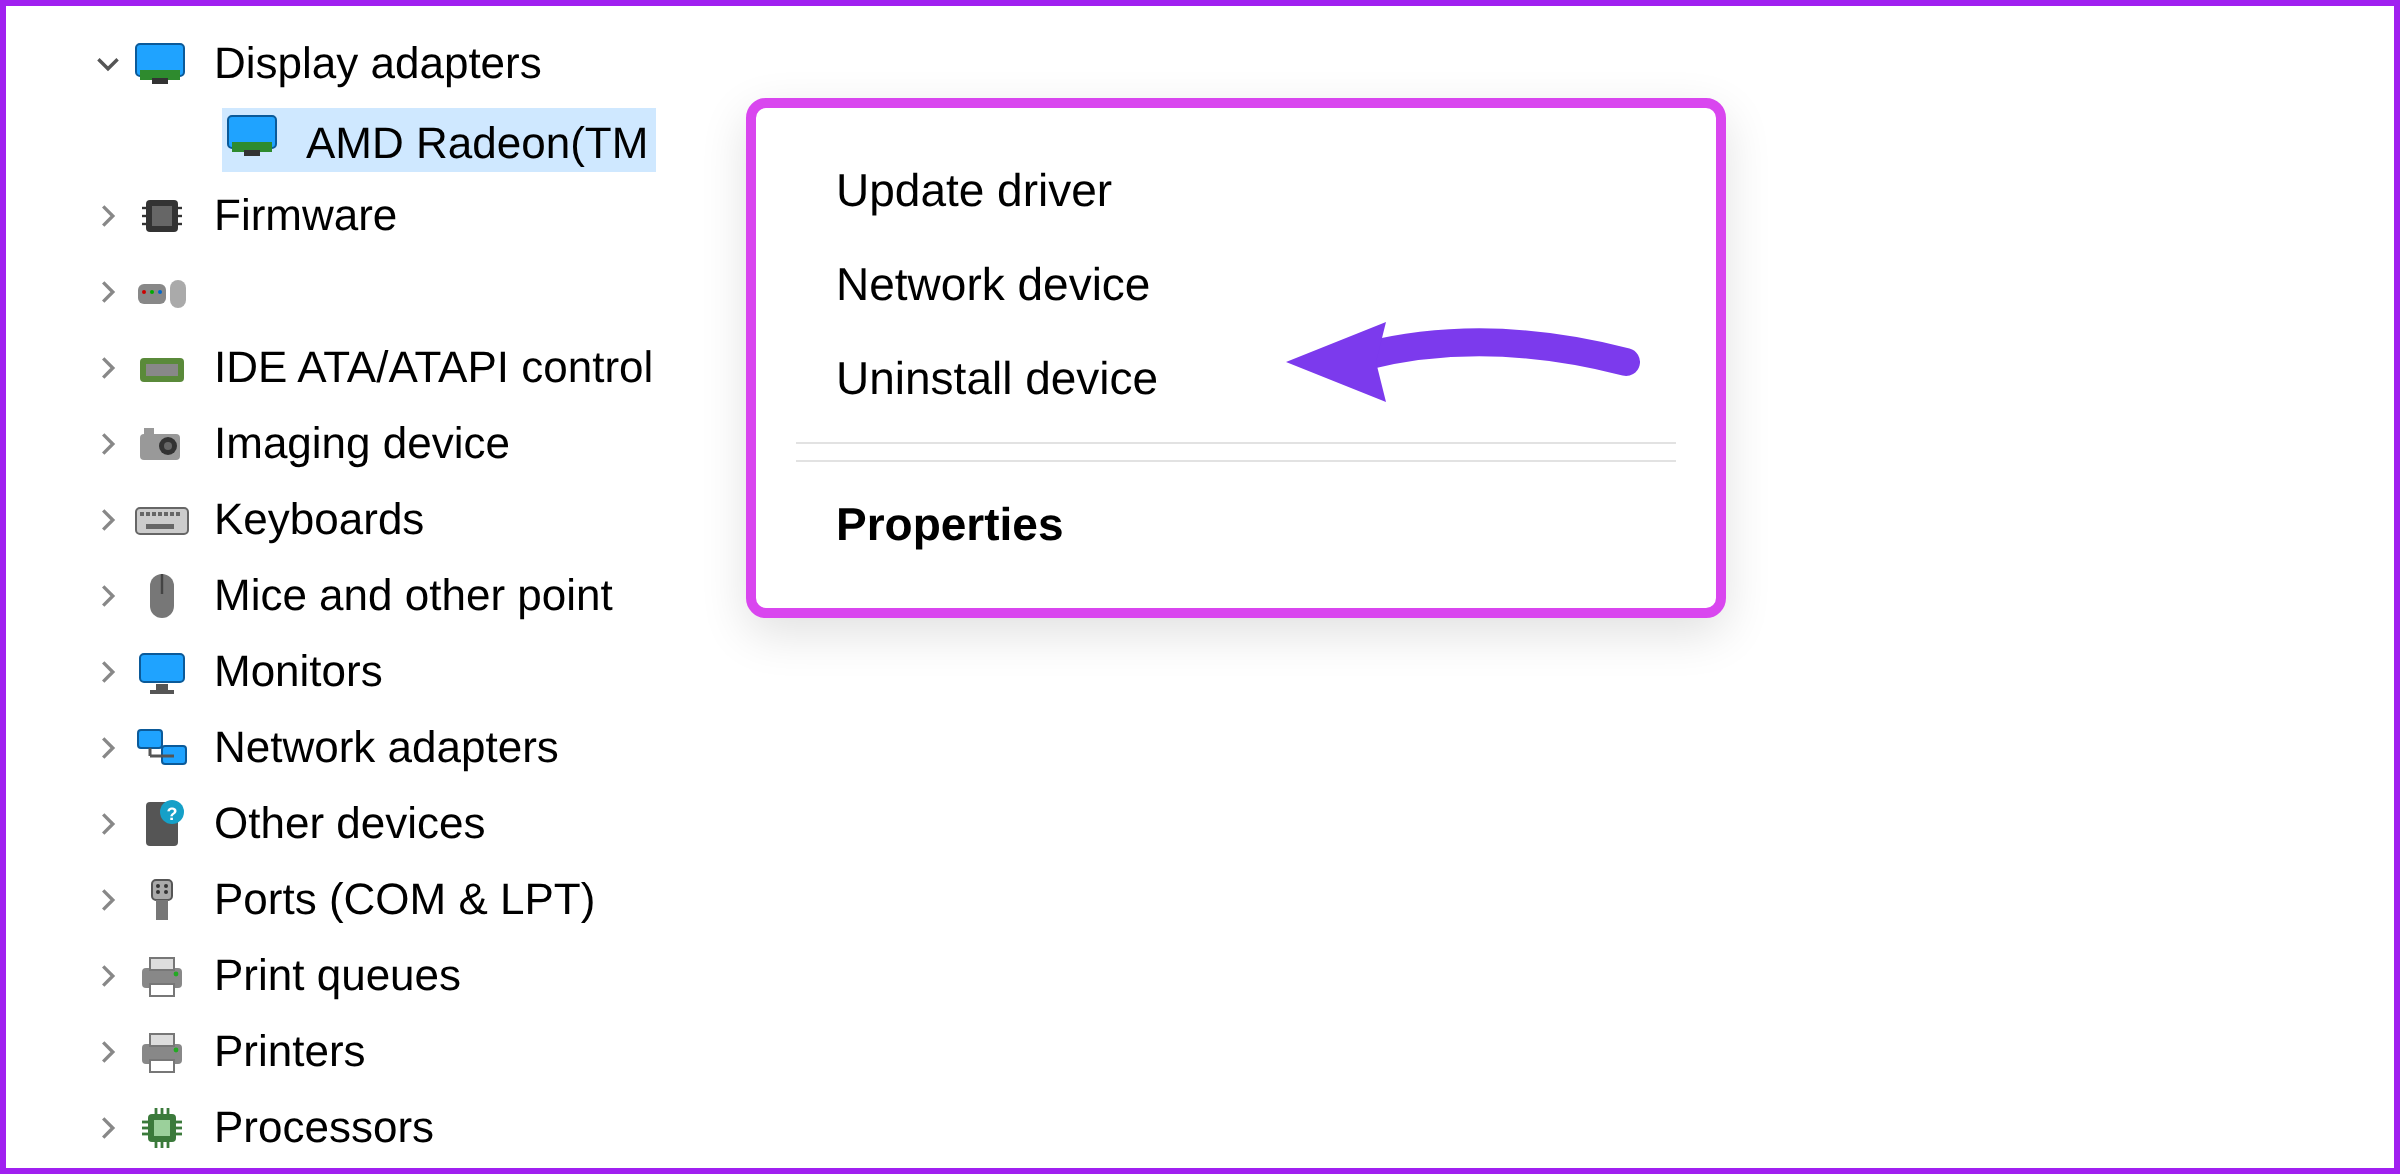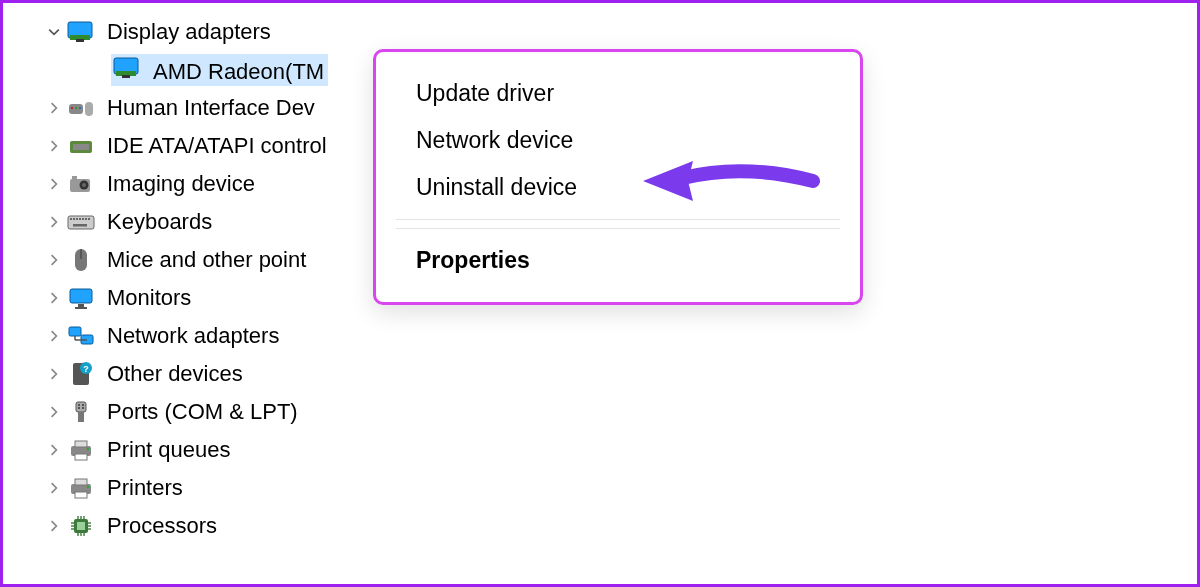--- a/index.html
+++ b/index.html
@@ -48,21 +48,21 @@
     background: #cfe8ff;
   }
   .child { padding-left: 46px; }
 
   .context-menu {
     position: absolute;
     left: 370px;
     top: 46px;
     width: 490px;
     background: #fff;
-    border: 3px solid #d946ef;
+    border: 5px solid #d946ef;
     border-radius: 10px;
     box-shadow: 0 8px 24px rgba(0,0,0,0.12);
     padding: 18px 0;
     z-index: 20;
   }
   .menu-item {
     padding: 10px 40px;
     font-size: 23px;
     cursor: pointer;
   }
@@ -111,37 +111,56 @@
         <svg width="28" height="22" viewBox="0 0 28 22">
           <rect x="1" y="1" width="24" height="16" rx="2" fill="#1fa3ff" stroke="#0b5a99"></rect>
           <rect x="3" y="14" width="20" height="5" fill="#2e8b2e"></rect>
           <rect x="9" y="18" width="8" height="3" fill="#333"></rect>
         </svg>
       </span>
       <span class="lbl">AMD Radeon(TM</span>
     </span>
   </div>
 
+  <div class="row">
+    <span class="chev">
+      <svg viewBox="0 0 10 10">
+          <path d="M3 1 L7 5 L3 9" fill="none" stroke="#888" stroke-width="1.4"></path>
+        </svg>
+    </span>
+    <span class="icon">
+      <svg width="24" height="24" viewBox="0 0 24 24">
+        <rect x="4" y="4" width="16" height="16" rx="2" fill="#333"></rect>
+        <rect x="7" y="7" width="10" height="10" fill="#666"></rect>
+        <line x1="2" y1="8" x2="4" y2="8" stroke="#333" stroke-width="1.2"></line>
+          <line x1="2" y1="12" x2="4" y2="12" stroke="#333" stroke-width="1.2"></line>
+          <line x1="2" y1="16" x2="4" y2="16" stroke="#333" stroke-width="1.2"></line>
+        <line x1="20" y1="8" x2="22" y2="8" stroke="#333" stroke-width="1.2"></line>
+          <line x1="20" y1="12" x2="22" y2="12" stroke="#333" stroke-width="1.2"></line>
+          <line x1="20" y1="16" x2="22" y2="16" stroke="#333" stroke-width="1.2"></line>
+      </svg>
+    </span>
+    <span class="lbl">Firmware</span>
+  </div>
 
   <div class="row">
     <span class="chev">
       <svg viewBox="0 0 10 10">
           <path d="M3 1 L7 5 L3 9" fill="none" stroke="#888" stroke-width="1.4"></path>
         </svg>
     </span>
     <span class="icon">
       <svg width="26" height="20" viewBox="0 0 26 20">
         <rect x="1" y="6" width="14" height="10" rx="3" fill="#888"></rect>
         <circle cx="4" cy="10" r="1" fill="#c00"></circle>
           <circle cx="8" cy="10" r="1" fill="#0a0"></circle>
           <circle cx="12" cy="10" r="1" fill="#06c"></circle>
         <rect x="17" y="4" width="8" height="14" rx="4" fill="#aaa"></rect>
       </svg>
     </span>
-    <span class="lbl">Human Interface Dev</span>
   </div>
 
   <div class="row">
     <span class="chev">
       <svg viewBox="0 0 10 10">
           <path d="M3 1 L7 5 L3 9" fill="none" stroke="#888" stroke-width="1.4"></path>
         </svg>
     </span>
     <span class="icon">
       <svg width="26" height="22" viewBox="0 0 26 22">

